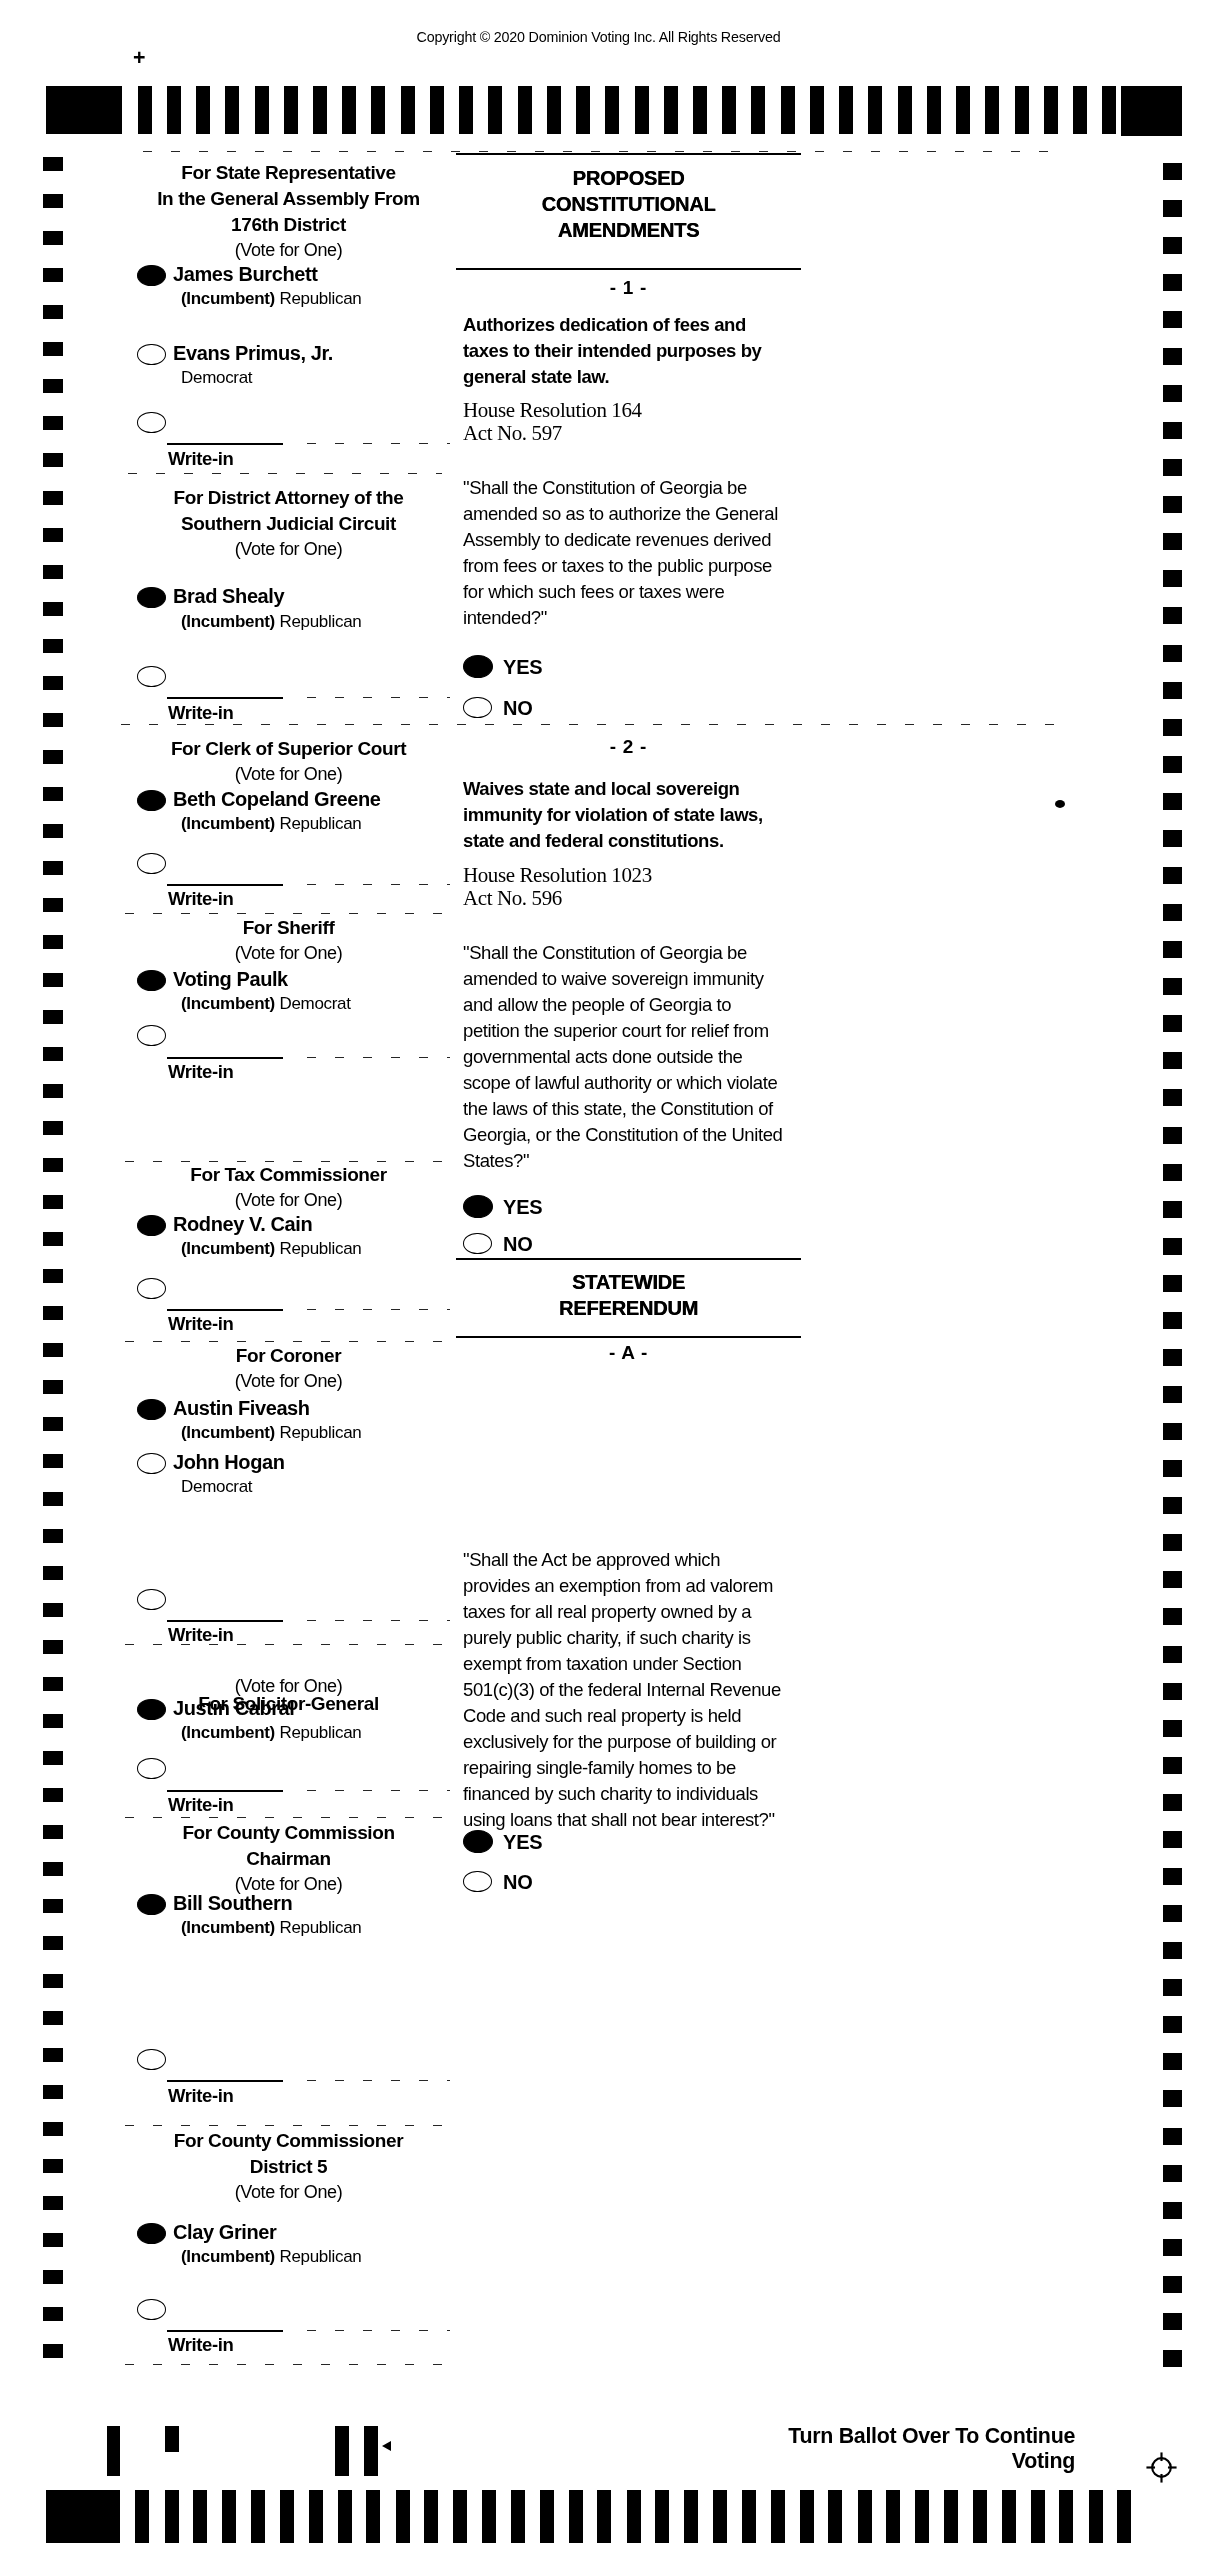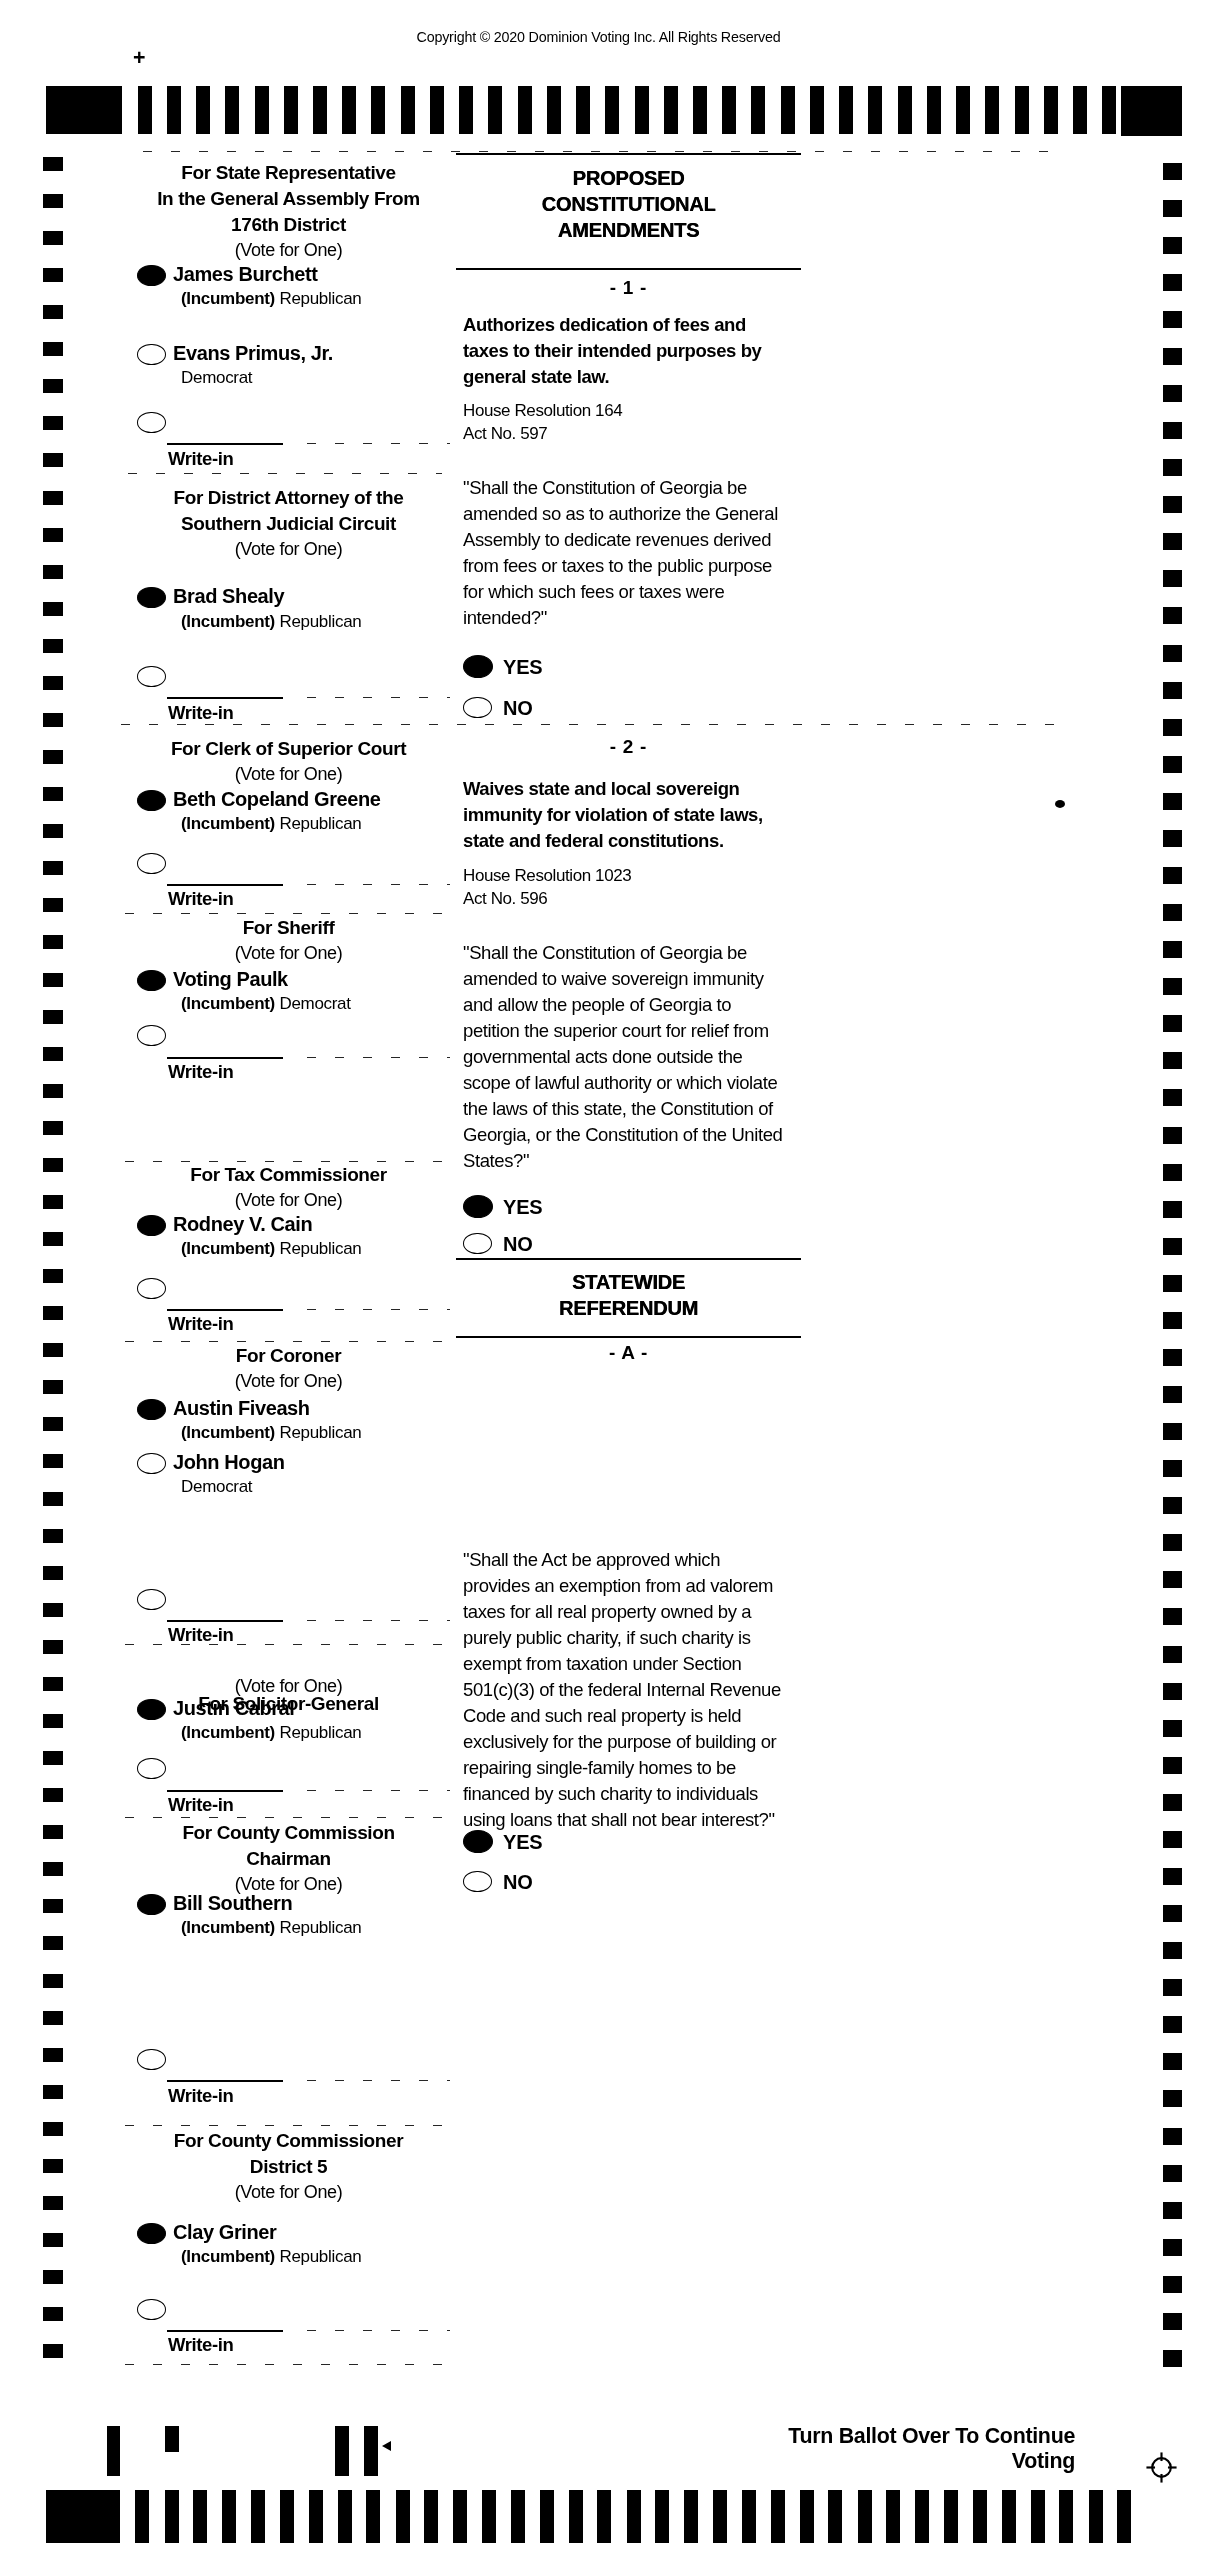--- a/index.html
+++ b/index.html
@@ -17,21 +17,21 @@
   .oval{position:absolute;width:28.5px;height:21.4px;border:1.4px solid #000;border-radius:50%;background:#fff;box-sizing:border-box;}
   .oval.filled{background:#000;border-color:#000;}
   .wline{position:absolute;height:2.1px;background:#000;}
   .wlabel{font-size:18.5px;font-weight:bold;letter-spacing:-0.4px;}
   .dash{position:absolute;height:1.4px;background:repeating-linear-gradient(90deg,#000 0 9.3px,transparent 9.3px 28px);opacity:.85;}
   .mhead{position:absolute;border-top:2.9px solid #000;border-bottom:2.9px solid #000;
          font-size:20px;font-weight:bold;line-height:26px;text-align:center;letter-spacing:-0.2px;
          text-shadow:0.4px 0 #000;}
   .mnum{font-size:19px;font-weight:bold;letter-spacing:0.7px;}
   .msum{font-size:18.5px;font-weight:bold;line-height:26px;letter-spacing:-0.4px;}
-  .mref{font-size:17px;line-height:23px;letter-spacing:-0.4px;}
+  .mref{font-size:21px;line-height:23px;letter-spacing:-0.4px;font-family:Liberation Serif, serif;}
   .mq{font-size:18.5px;line-height:26px;letter-spacing:-0.4px;}
   .ynlabel{font-size:20px;font-weight:bold;letter-spacing:-0.2px;}
   .copyright{font-size:14.3px;letter-spacing:-0.2px;}
   .turnover{font-size:21.4px;font-weight:bold;letter-spacing:-0.3px;text-align:right;}
   .plus{font-size:21.4px;font-weight:bold;}
   .arrowl{position:absolute;width:0;height:0;border-top:5px solid transparent;border-bottom:5px solid transparent;border-right:9.3px solid #000;}
 </style>
 </head>
 <body>
 

